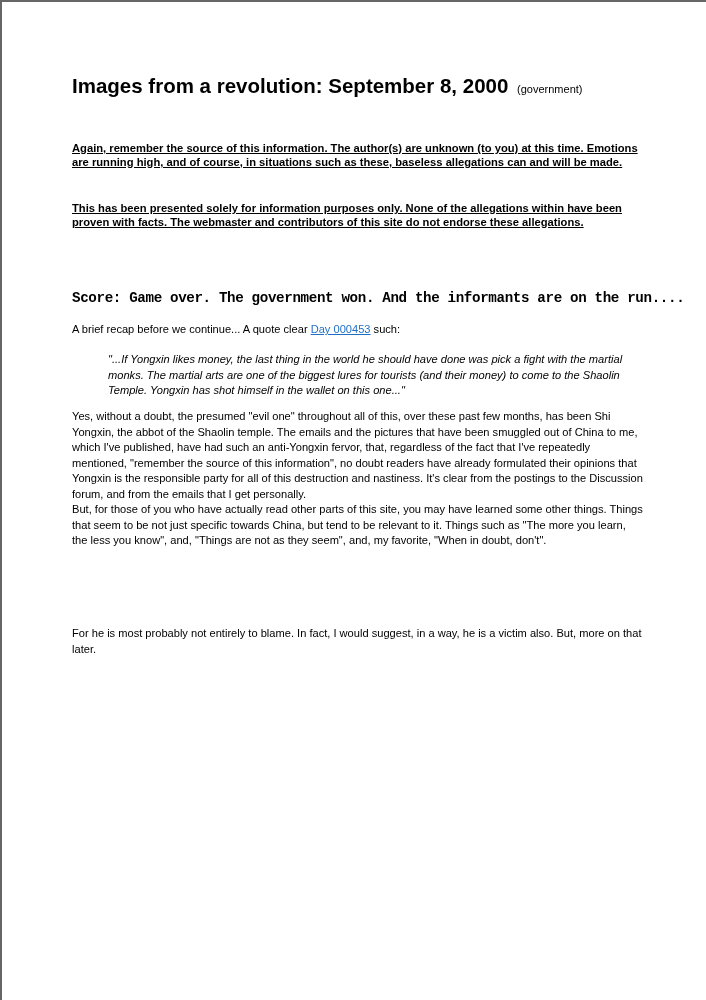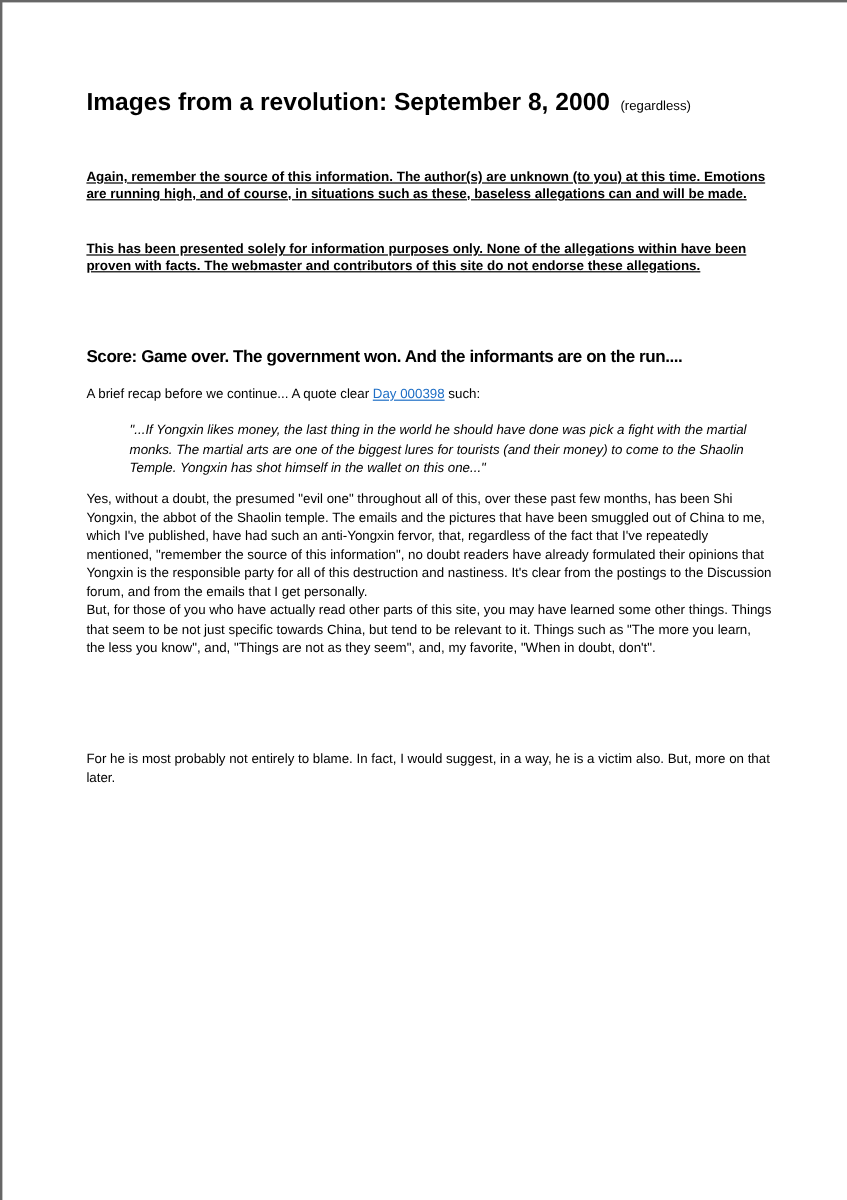--- a/index.html
+++ b/index.html
@@ -17,21 +17,21 @@
     .title .cont { font-size: 11px; font-weight: normal; margin-left: 3px; }
     .warn {
       position: absolute; left: 70px; width: 572px;
       font-size: 11.2px; font-weight: bold; line-height: 13.6px; text-decoration: underline;
     }
     .warn1 { top: 140px; }
     .warn2 { top: 200px; }
     .subhead {
       position: absolute; left: 70px; top: 288px;
       font-size: 14.2px; font-weight: bold; white-space: nowrap;
-      font-family: Liberation Sans, sans-serif; letter-spacing: -0.35px;
+      font-family: Liberation Mono, monospace; letter-spacing: -0.35px;
     }
     .para {
       position: absolute; left: 70px; width: 572px;
       font-size: 11.1px; line-height: 15.5px;
     }
     .recap { top: 320px; }
     .link { color: #1f6fc6; text-decoration: underline; cursor: pointer; }
     .quote {
       position: absolute; left: 106px; top: 350px; width: 520px;
       font-size: 11.1px; line-height: 15.5px; font-style: italic;
@@ -41,30 +41,30 @@
     .p3 { top: 578px; }
     .p4 { top: 624px; }
   </style>
 </head>
 <body>
 
 <div class="page">
 
   <div class="title">
     <span>Images from a revolution: September 8, 2000</span>
-    <span class="cont">(regardless)</span>
+    <span class="cont">(government)</span>
   </div>
 
   <div class="warn warn1">Again, remember the source of this information. The author(s) are unknown (to you) at this time. Emotions are running high, and of course, in situations such as these, baseless allegations can and will be made.</div>
   <div class="warn warn2">This has been presented solely for information purposes only. None of the allegations within have been proven with facts. The webmaster and contributors of this site do not endorse these allegations.</div>
 
   <div class="subhead">Score: Game over. The government won. And the informants are on the run....</div>
 
   <div class="para recap">
-    <span>A brief recap before we continue... A quote clear </span><a class="link">Day 000398</a><span> such:</span>
+    <span>A brief recap before we continue... A quote clear </span><a class="link">Day 000453</a><span> such:</span>
   </div>
 
   <div class="quote">"...If Yongxin likes money, the last thing in the world he should have done was pick a fight with the martial monks. The martial arts are one of the biggest lures for tourists (and their money) to come to the Shaolin Temple. Yongxin has shot himself in the wallet on this one..."</div>
 
   <div class="para p1">Yes, without a doubt, the presumed "evil one" throughout all of this, over these past few months, has been Shi Yongxin, the abbot of the Shaolin temple. The emails and the pictures that have been smuggled out of China to me, which I've published, have had such an anti-Yongxin fervor, that, regardless of the fact that I've repeatedly mentioned, "remember the source of this information", no doubt readers have already formulated their opinions that Yongxin is the responsible party for all of this destruction and nastiness.  It's clear from the postings to the Discussion forum, and from the emails that I get personally.</div>
   <div class="para p2">But, for those of you who have actually read other parts of this site, you may have learned some other things. Things that seem to be not just specific towards China, but tend to be relevant to it. Things such as "The more you learn, the less you know", and, "Things are not as they seem", and, my favorite, "When in doubt, don't".</div>
   <div class="para p4">For he is most probably not entirely to blame. In fact, I would suggest, in a way, he is a victim also. But, more on that later.</div>
 
 </div>
 

